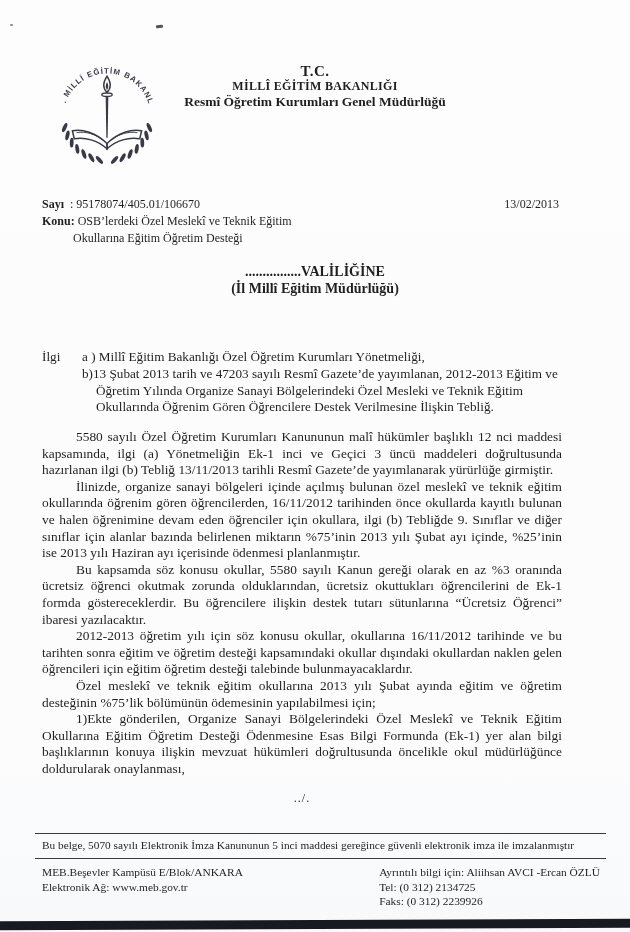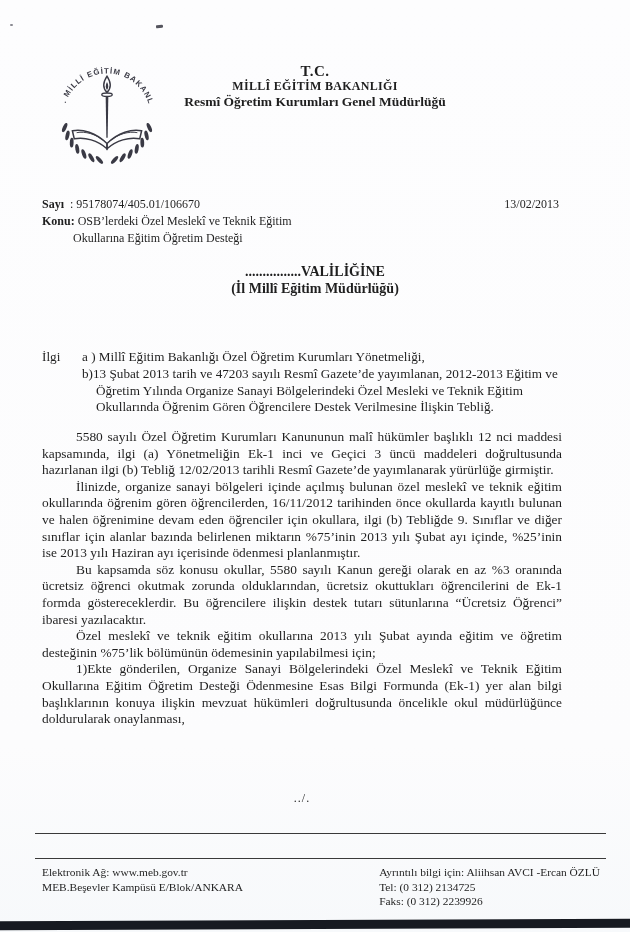--- a/index.html
+++ b/index.html
@@ -122,36 +122,38 @@
 
   <div class="ilgi">
     <div class="ilgi-label">İlgi</div>
     <div class="ilgi-items">
       <div>a ) Millî Eğitim Bakanlığı Özel Öğretim Kurumları Yönetmeliği,</div>
       <div class="ilgi-item-b">b)13 Şubat 2013 tarih ve 47203 sayılı Resmî Gazete’de yayımlanan, 2012-2013 Eğitim ve Öğretim Yılında Organize Sanayi Bölgelerindeki Özel Mesleki ve Teknik Eğitim Okullarında Öğrenim Gören Öğrencilere Destek Verilmesine İlişkin Tebliğ.</div>
     </div>
   </div>
 
   <div class="body-text">
-    <p>5580 sayılı Özel Öğretim Kurumları Kanununun malî hükümler başlıklı 12 nci maddesi kapsamında, ilgi (a) Yönetmeliğin Ek-1 inci ve Geçici 3 üncü  maddeleri doğrultusunda hazırlanan ilgi (b) Tebliğ 12/02/2013 tarihli Resmî Gazete’de yayımlanarak yürürlüğe girmiştir.</p>
+    <p>5580 sayılı Özel Öğretim Kurumları Kanununun malî hükümler başlıklı 12 nci maddesi kapsamında, ilgi (a) Yönetmeliğin Ek-1 inci ve Geçici 3 üncü  maddeleri doğrultusunda hazırlanan ilgi (b) Tebliğ 13/11/2013 tarihli Resmî Gazete’de yayımlanarak yürürlüğe girmiştir.</p>
     <p>İlinizde, organize sanayi bölgeleri içinde açılmış bulunan  özel meslekî ve teknik eğitim okullarında öğrenim gören öğrencilerden, 16/11/2012 tarihinden önce okullarda kayıtlı bulunan ve halen öğrenimine devam eden öğrenciler için okullara, ilgi (b) Tebliğde 9. Sınıflar ve diğer sınıflar için alanlar bazında belirlenen  miktarın %75’inin 2013 yılı Şubat ayı içinde, %25’inin ise 2013 yılı Haziran ayı içerisinde ödenmesi planlanmıştır.</p>
     <p>Bu kapsamda söz konusu okullar, 5580 sayılı Kanun gereği olarak en az %3 oranında ücretsiz öğrenci okutmak zorunda olduklarından, ücretsiz okuttukları öğrencilerini de Ek-1 formda göstereceklerdir. Bu öğrencilere ilişkin destek tutarı sütunlarına “Ücretsiz Öğrenci” ibaresi yazılacaktır.</p>
+    <p>2012-2013 öğretim yılı için söz konusu okullar, okullarına 16/11/2012 tarihinde ve bu tarihten sonra eğitim ve öğretim desteği kapsamındaki okullar dışındaki okullardan naklen gelen öğrencileri için eğitim öğretim desteği talebinde bulunmayacaklardır.</p>
     <p>Özel meslekî ve teknik eğitim okullarına 2013 yılı Şubat ayında eğitim ve öğretim desteğinin %75’lik bölümünün ödemesinin yapılabilmesi için;</p>
     <p>1)Ekte gönderilen, Organize Sanayi Bölgelerindeki Özel Meslekî ve Teknik Eğitim Okullarına Eğitim Öğretim Desteği Ödenmesine Esas Bilgi Formunda (Ek-1) yer alan bilgi başlıklarının konuya ilişkin mevzuat hükümleri doğrultusunda öncelikle okul müdürlüğünce doldurularak onaylanması,</p>
   </div>
 
   <div class="cont-mark">../.</div>
 
   <div class="rule rule1"></div>
+  <div class="esign-note">Bu belge, 5070 sayılı Elektronik İmza Kanununun 5 inci maddesi gereğince güvenli elektronik imza ile imzalanmıştır</div>
   <div class="rule rule2"></div>
 
   <div class="footer-cols">
     <div class="footer-left">
+      <div>MEB.Beşevler Kampüsü E/Blok/ANKARA</div>
       <div>Elektronik Ağ: www.meb.gov.tr</div>
-      <div>MEB.Beşevler Kampüsü E/Blok/ANKARA</div>
     </div>
     <div class="footer-right">
       <div>Ayrıntılı bilgi için: Aliihsan AVCI -Ercan ÖZLÜ</div>
       <div>Tel: (0 312) 2134725</div>
       <div>Faks: (0 312) 2239926</div>
     </div>
   </div>
 
   <div class="edge-bar"></div>
 </div>

